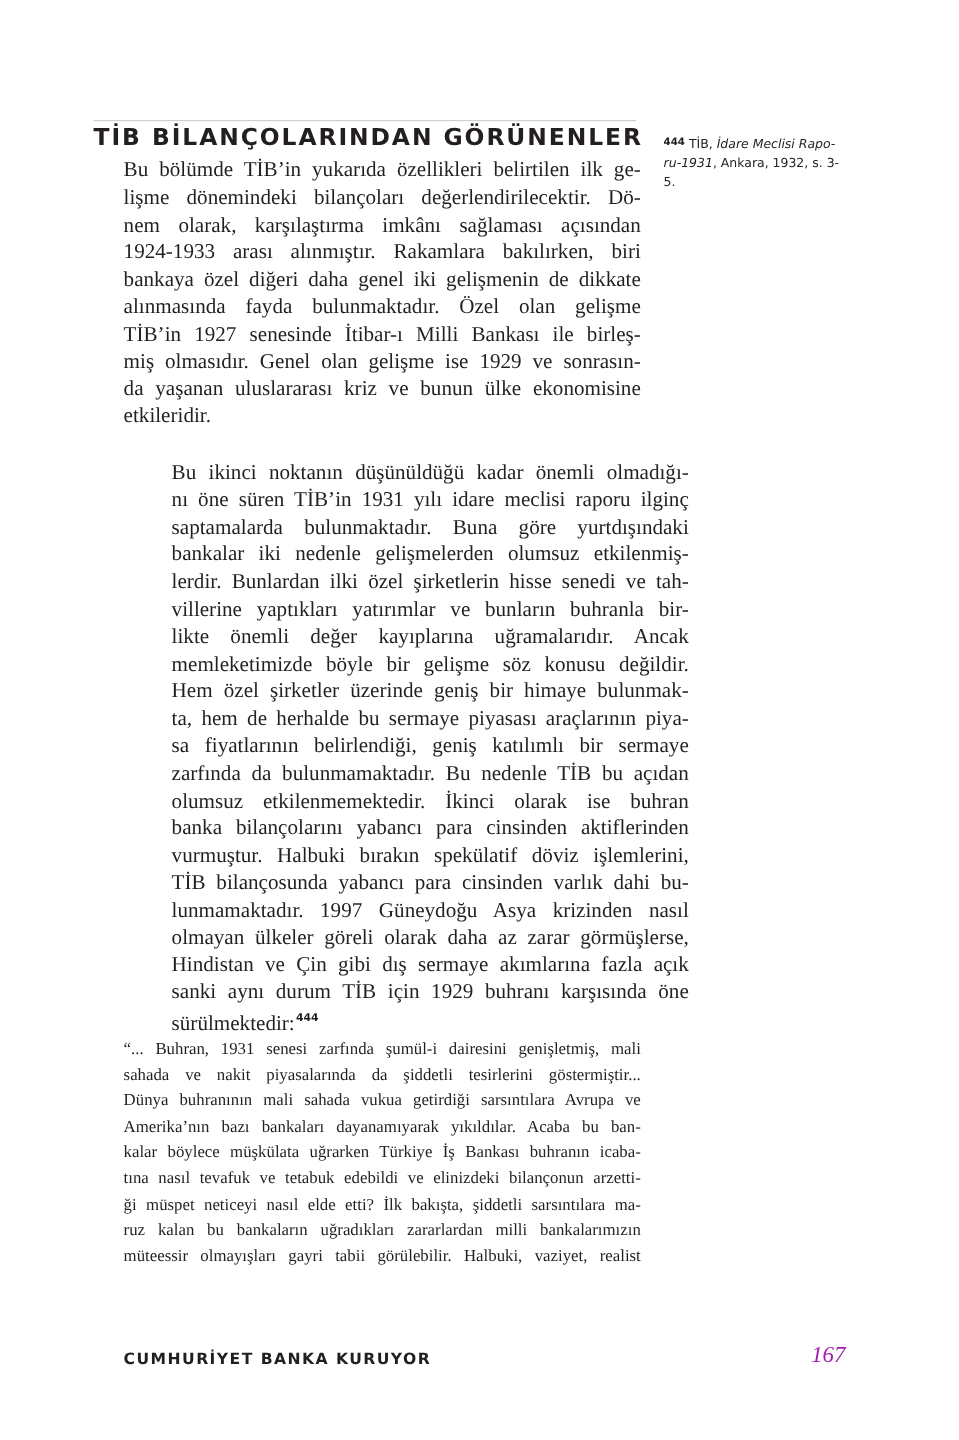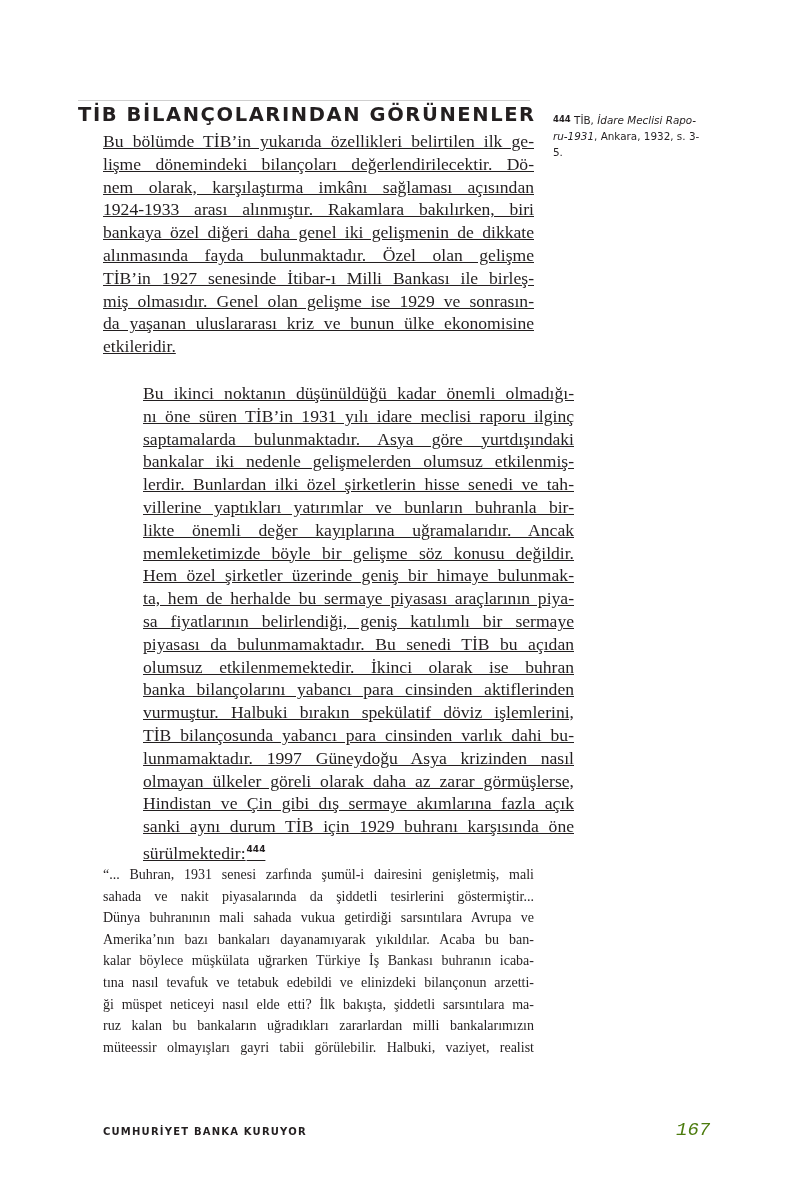--- a/index.html
+++ b/index.html
@@ -9,44 +9,44 @@
   .heading {
     position: absolute; left: 78px; top: 103px; margin: 0;
     font-family: "DejaVu Sans", sans-serif; font-weight: bold;
     font-size: 19.5px; letter-spacing: 1.6px; color: #231f20; white-space: nowrap;
   }
   .body-text {
     position: absolute; left: 103px; width: 431px;
     font-family: "Liberation Serif", serif; font-size: 17.6px; line-height: 22.8px;
     color: #231f20; text-align: justify; margin: 0;
   }
-  .body-text .ln { display: block; text-align: justify; text-align-last: justify; white-space: nowrap; text-decoration: underline; }
+  .body-text .ln { display: block; text-align: justify; text-align-last: justify; white-space: nowrap; }
   .body-text .ln.last { text-align-last: left; }
   .p1 { top: 130px; }
   .p2 { top: 382px; margin-left: 40px; }
   .quote {
     position: absolute; left: 103px; width: 431px; top: 864px;
     font-family: "Liberation Serif", serif; font-size: 14px; line-height: 21.6px;
     color: #231f20; margin: 0;
   }
   .quote .ln { display: block; text-align: justify; text-align-last: justify; white-space: nowrap; }
   sup.fnref { font-family: "DejaVu Sans", sans-serif; font-weight: bold; font-size: 9px; vertical-align: 7px; margin-left: 1px; }
   .sidenote {
     position: absolute; left: 553px; top: 112px; width: 155px;
     font-family: "DejaVu Sans", sans-serif; font-size: 10.4px; line-height: 15.8px; color: #231f20;
   }
   .sidenote .num { font-weight: bold; font-size: 8.5px; vertical-align: 2px; }
   .sidenote i { font-style: italic; }
   .footer-title {
     position: absolute; left: 103px; top: 1126px;
-    font-family: "DejaVu Sans", sans-serif; font-weight: bold; font-size: 10px; letter-spacing: 1.2px; color: #231f20;
+    font-family: "DejaVu Sans", sans-serif; font-weight: bold; font-size: 13px; letter-spacing: 1.2px; color: #231f20;
   }
   .page-number {
     position: absolute; left: 676px; top: 1119px;
-    font-family: Liberation Mono, monospace; font-style: italic; font-size: 19px; color: #4d7c0f;
+    font-family: Liberation Serif, serif; font-style: italic; font-size: 19px; color: #a21caf;
   }
 </style>
 </head>
 <body>
 
 <div class="page">
   <div class="top-rule"></div>
   <h2 class="heading">TİB BİLANÇOLARINDAN GÖRÜNENLER</h2>
 
   <div class="body-text p1">
@@ -58,30 +58,30 @@
     <span class="ln">alınmasında fayda bulunmaktadır. Özel olan gelişme</span>
     <span class="ln">TİB’in 1927 senesinde İtibar-ı Milli Bankası ile birleş-</span>
     <span class="ln">miş olmasıdır. Genel olan gelişme ise  1929 ve sonrasın-</span>
     <span class="ln">da yaşanan uluslararası kriz ve bunun ülke ekonomisine</span>
     <span class="ln last">etkileridir.</span>
   </div>
 
   <div class="body-text p2">
     <span class="ln">Bu ikinci noktanın düşünüldüğü kadar önemli olmadığı-</span>
     <span class="ln">nı öne süren TİB’in 1931 yılı idare meclisi raporu ilginç</span>
-    <span class="ln">saptamalarda bulunmaktadır. Asya göre yurtdışındaki</span>
+    <span class="ln">saptamalarda bulunmaktadır. Buna göre yurtdışındaki</span>
     <span class="ln">bankalar iki nedenle gelişmelerden olumsuz etkilenmiş-</span>
     <span class="ln">lerdir. Bunlardan ilki özel şirketlerin hisse senedi ve tah-</span>
     <span class="ln">villerine yaptıkları yatırımlar ve bunların buhranla bir-</span>
     <span class="ln">likte önemli değer kayıplarına uğramalarıdır. Ancak</span>
     <span class="ln">memleketimizde böyle bir gelişme söz konusu değildir.</span>
     <span class="ln">Hem özel şirketler üzerinde geniş bir himaye bulunmak-</span>
     <span class="ln">ta, hem de herhalde bu sermaye piyasası araçlarının piya-</span>
     <span class="ln">sa fiyatlarının belirlendiği, geniş katılımlı bir sermaye</span>
-    <span class="ln">piyasası da bulunmamaktadır. Bu senedi TİB bu açıdan</span>
+    <span class="ln">zarfında da bulunmamaktadır. Bu nedenle TİB bu açıdan</span>
     <span class="ln">olumsuz etkilenmemektedir. İkinci olarak ise buhran</span>
     <span class="ln">banka bilançolarını yabancı para cinsinden aktiflerinden</span>
     <span class="ln">vurmuştur. Halbuki bırakın spekülatif döviz işlemlerini,</span>
     <span class="ln">TİB bilançosunda yabancı para cinsinden varlık dahi bu-</span>
     <span class="ln">lunmamaktadır. 1997 Güneydoğu Asya krizinden nasıl</span>
     <span class="ln">olmayan ülkeler göreli olarak daha az zarar görmüşlerse,</span>
     <span class="ln">Hindistan ve Çin gibi dış sermaye akımlarına fazla açık</span>
     <span class="ln">sanki aynı durum TİB için 1929 buhranı karşısında öne</span>
     <span class="ln last"><span>sürülmektedir:</span><sup class="fnref">444</sup></span>
   </div>

